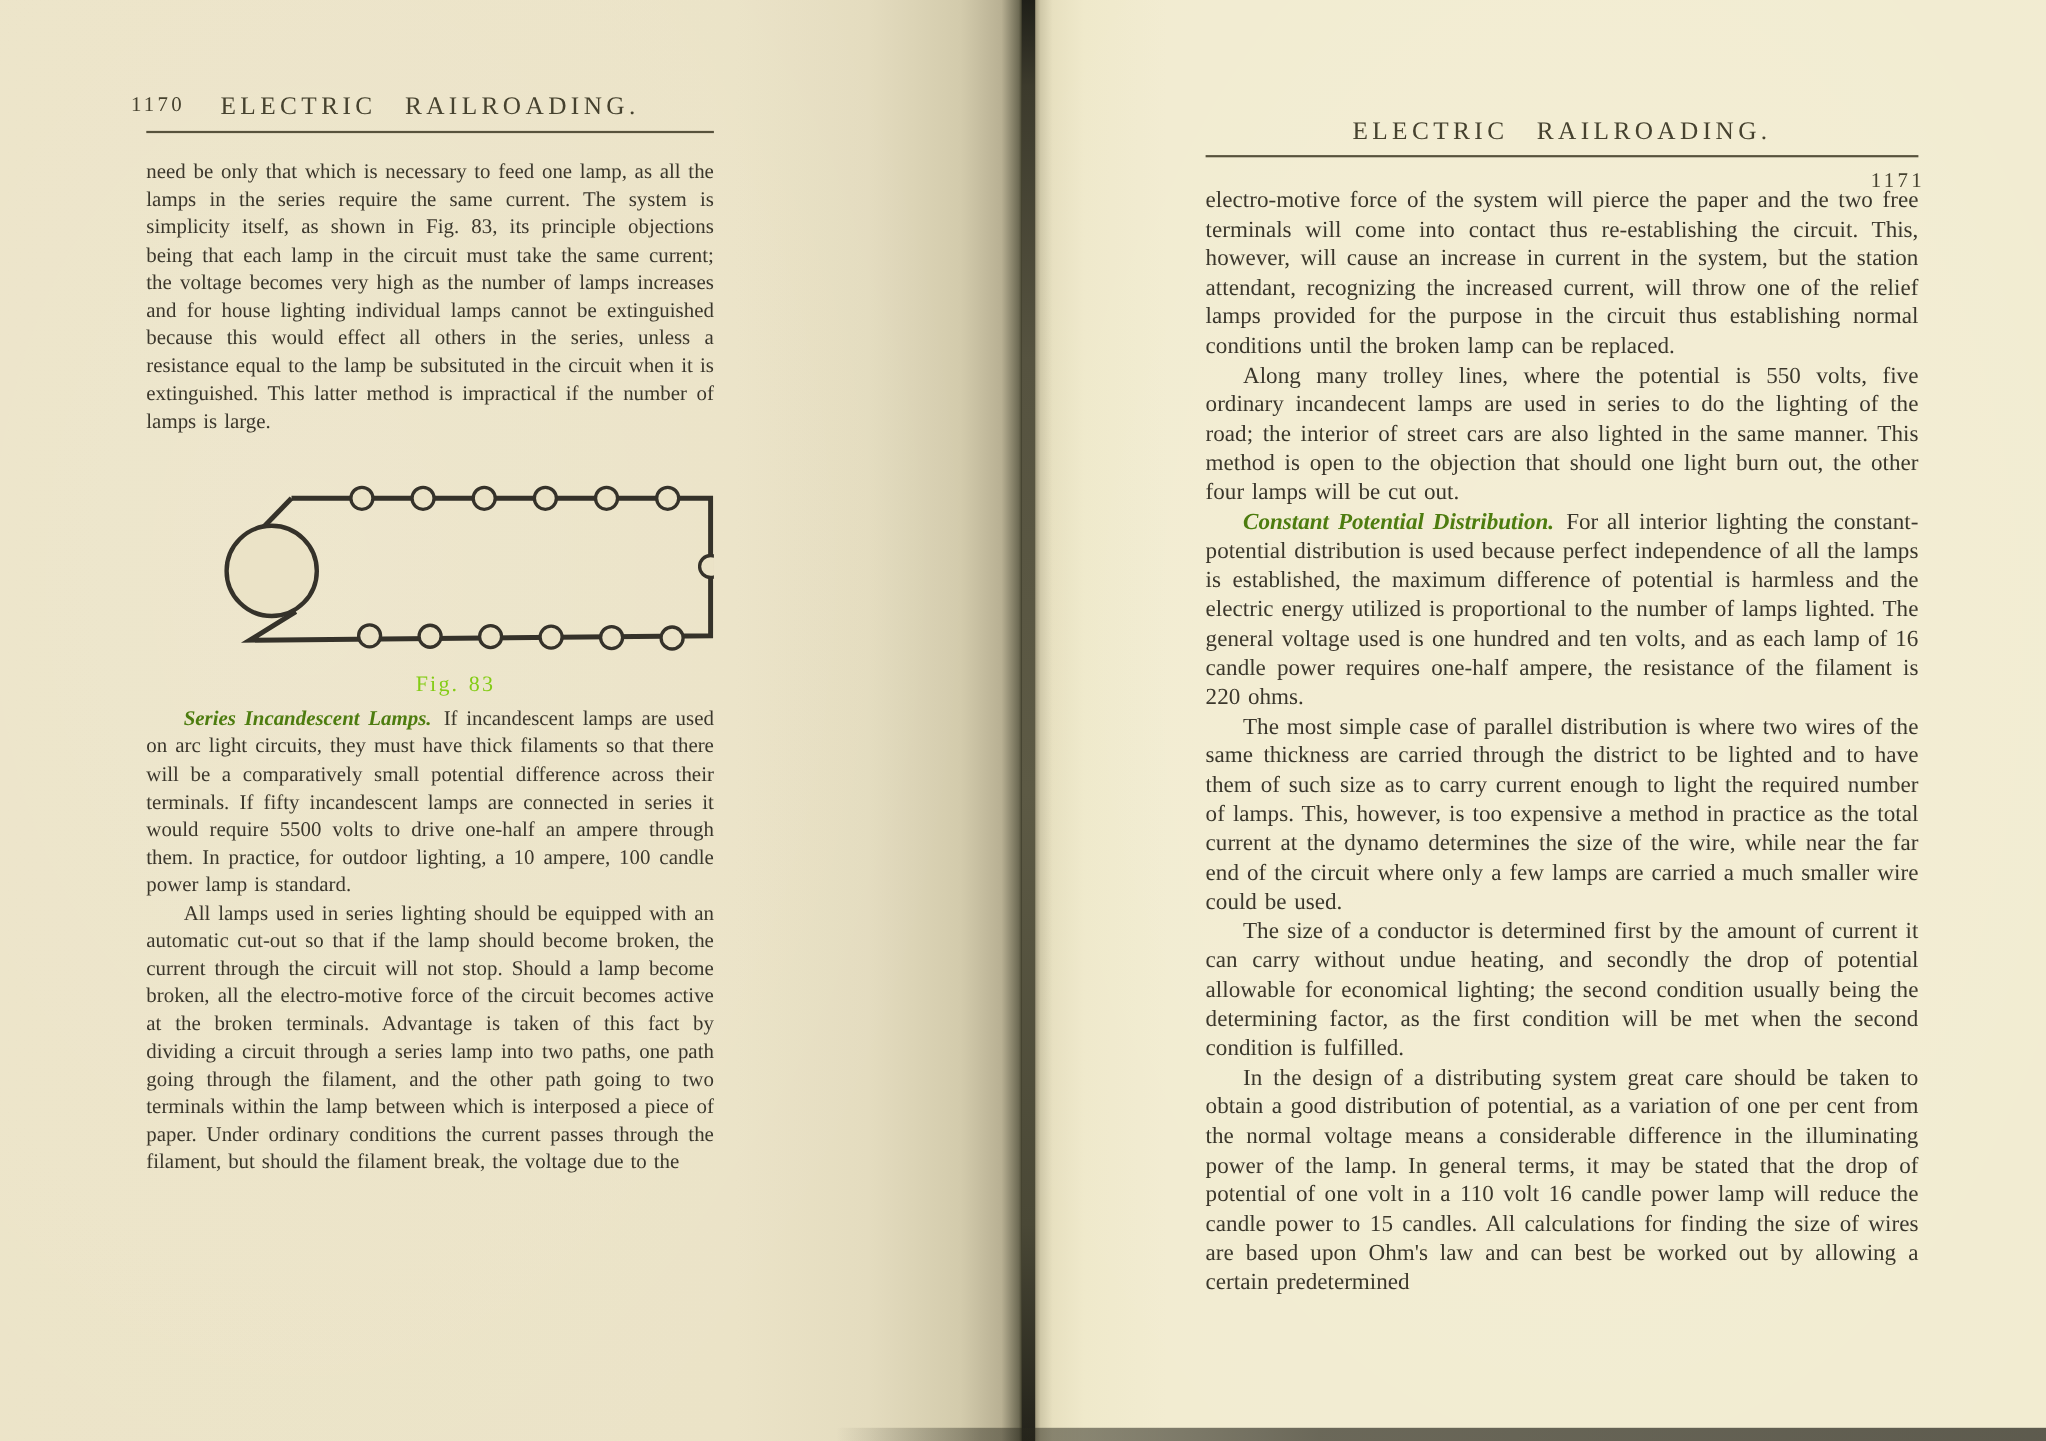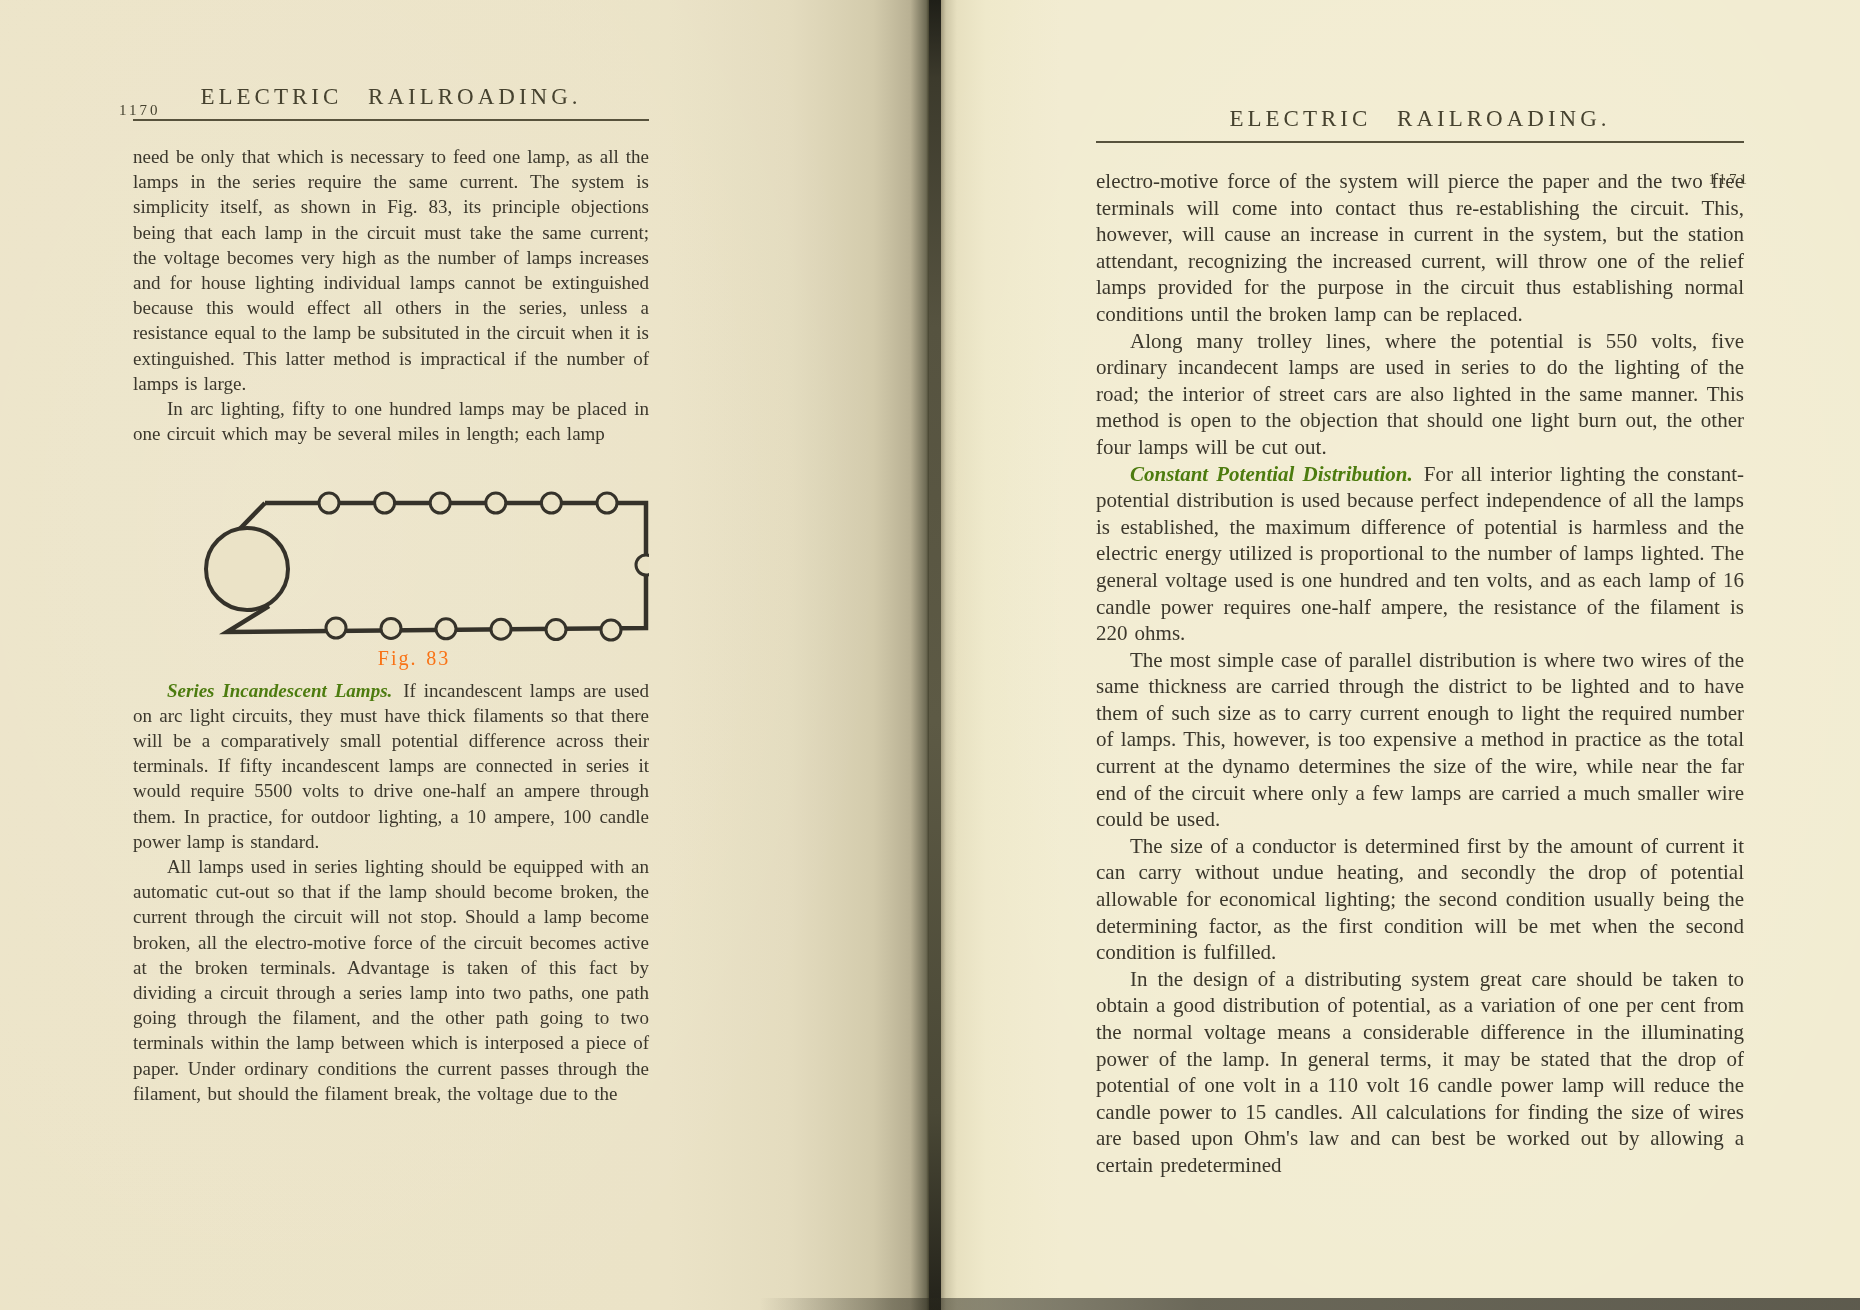--- a/index.html
+++ b/index.html
@@ -34,35 +34,35 @@
   .tb-left  { left:133px; top:84px;  width:516px; }
   .tb-right { left:1096px; top:106px; width:648px; }
 
   .head {
     position:relative; text-align:center;
     font-size:23px; letter-spacing:4px; word-spacing:16px;
     color:#46422f; padding-bottom:9px;
     border-bottom:2px solid #57523c;
     margin-bottom:4px;
   }
-  .pgnum { position:absolute; top:18px; font-size:15px; letter-spacing:3px; word-spacing:normal; }
+  .pgnum { position:absolute; top:1px; font-size:19px; letter-spacing:3px; word-spacing:normal; }
   .pgnum-left  { left:-14px; }
   .pgnum-right { right:-6px;margin-top:47px; }
 
   .body { text-align:justify; }
   .body-left  { font-size:19px;   line-height:25.2px; padding-top:19px; word-spacing:1.6px; }
   .body-right { font-size:21px; line-height:26.6px; padding-top:21px; word-spacing:1.8px; }
   .body p { margin:0; }
   .body p.ind { text-indent:34px; }
   .after-lead { padding-left:11px; }
   b.lead { color:#4d7c0f;font-style:italic; }
 
   .figure { margin:21px 0 6px 46px; width:470px; }
   .figure svg { display:block; }
-  .fig-caption { width:470px; text-align:center; font-size:20px; letter-spacing:2px; margin-top:1px; color:#f97316; }
+  .fig-caption { width:470px; text-align:center; font-size:20px; letter-spacing:2px; margin-top:15px; color:#84cc16; }
 
   .ink-stroke { stroke:#35322a; fill:none; }
   .lamp-fill  { fill:#ebe3c7; }
 </style>
 </head>
 <body>
 
 <div class="spread">
 
   <div class="page page-left"></div>
@@ -70,21 +70,20 @@
   <div class="gutter"></div>
   <div class="bottom-edge"></div>
 
   <div class="text-block tb-left">
     <div class="head">
       <span class="pgnum pgnum-left">1170</span>
       <span>ELECTRIC  RAILROADING.</span>
     </div>
     <div class="body body-left">
       <p>need be only that which is necessary to feed one lamp, as all the lamps in the series require the same current.  The system is simplicity itself, as shown in Fig. 83, its principle objections being that each lamp in the circuit must take the same current; the voltage becomes very high as the number of lamps increases and for house lighting individual lamps cannot be extinguished because this would effect all others in the series, unless a resistance equal to the lamp be subsituted in the circuit when it is extinguished. This latter method is impractical if the number of lamps is large.</p>
-      <p class="ind">In arc lighting, fifty to one hundred lamps may be placed in one circuit which may be several miles in length; each lamp</p>
 
       <div class="figure">
         <svg width="470" height="178" viewBox="0 0 470 178">
 
           <path class="ink-stroke" stroke-width="4.5" stroke-linejoin="miter" d="M 86 36 L 467 36 L 467 161 L 48 165 L 90 139"></path>
           <path class="ink-stroke" stroke-width="4.5" d="M 50 73 L 86 36"></path>
 
           <circle cx="68" cy="102" r="41" class="ink-stroke lamp-fill" stroke-width="4"></circle>
 
           <g class="ink-stroke lamp-fill" stroke-width="3">

